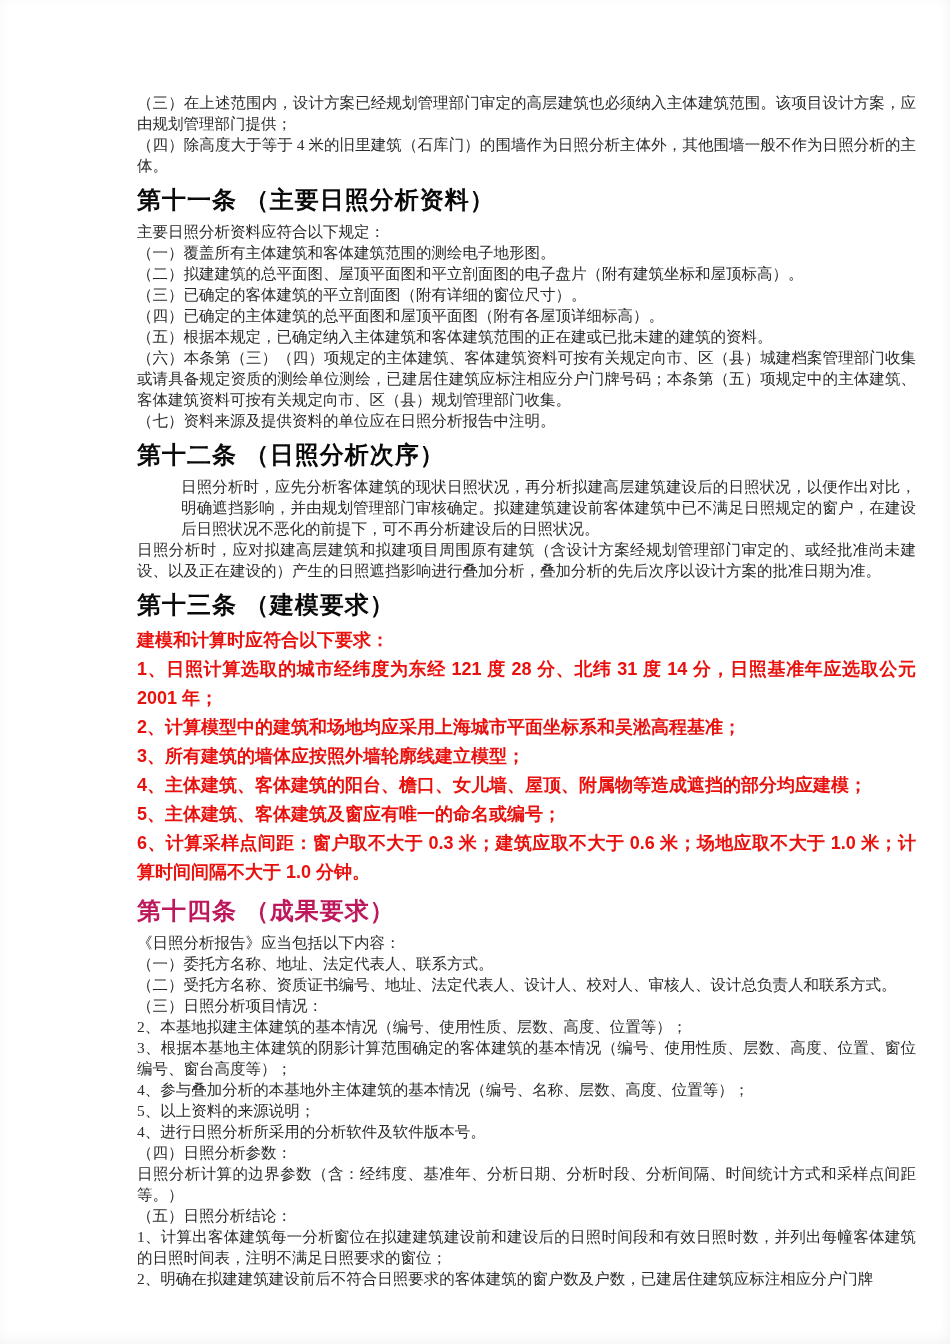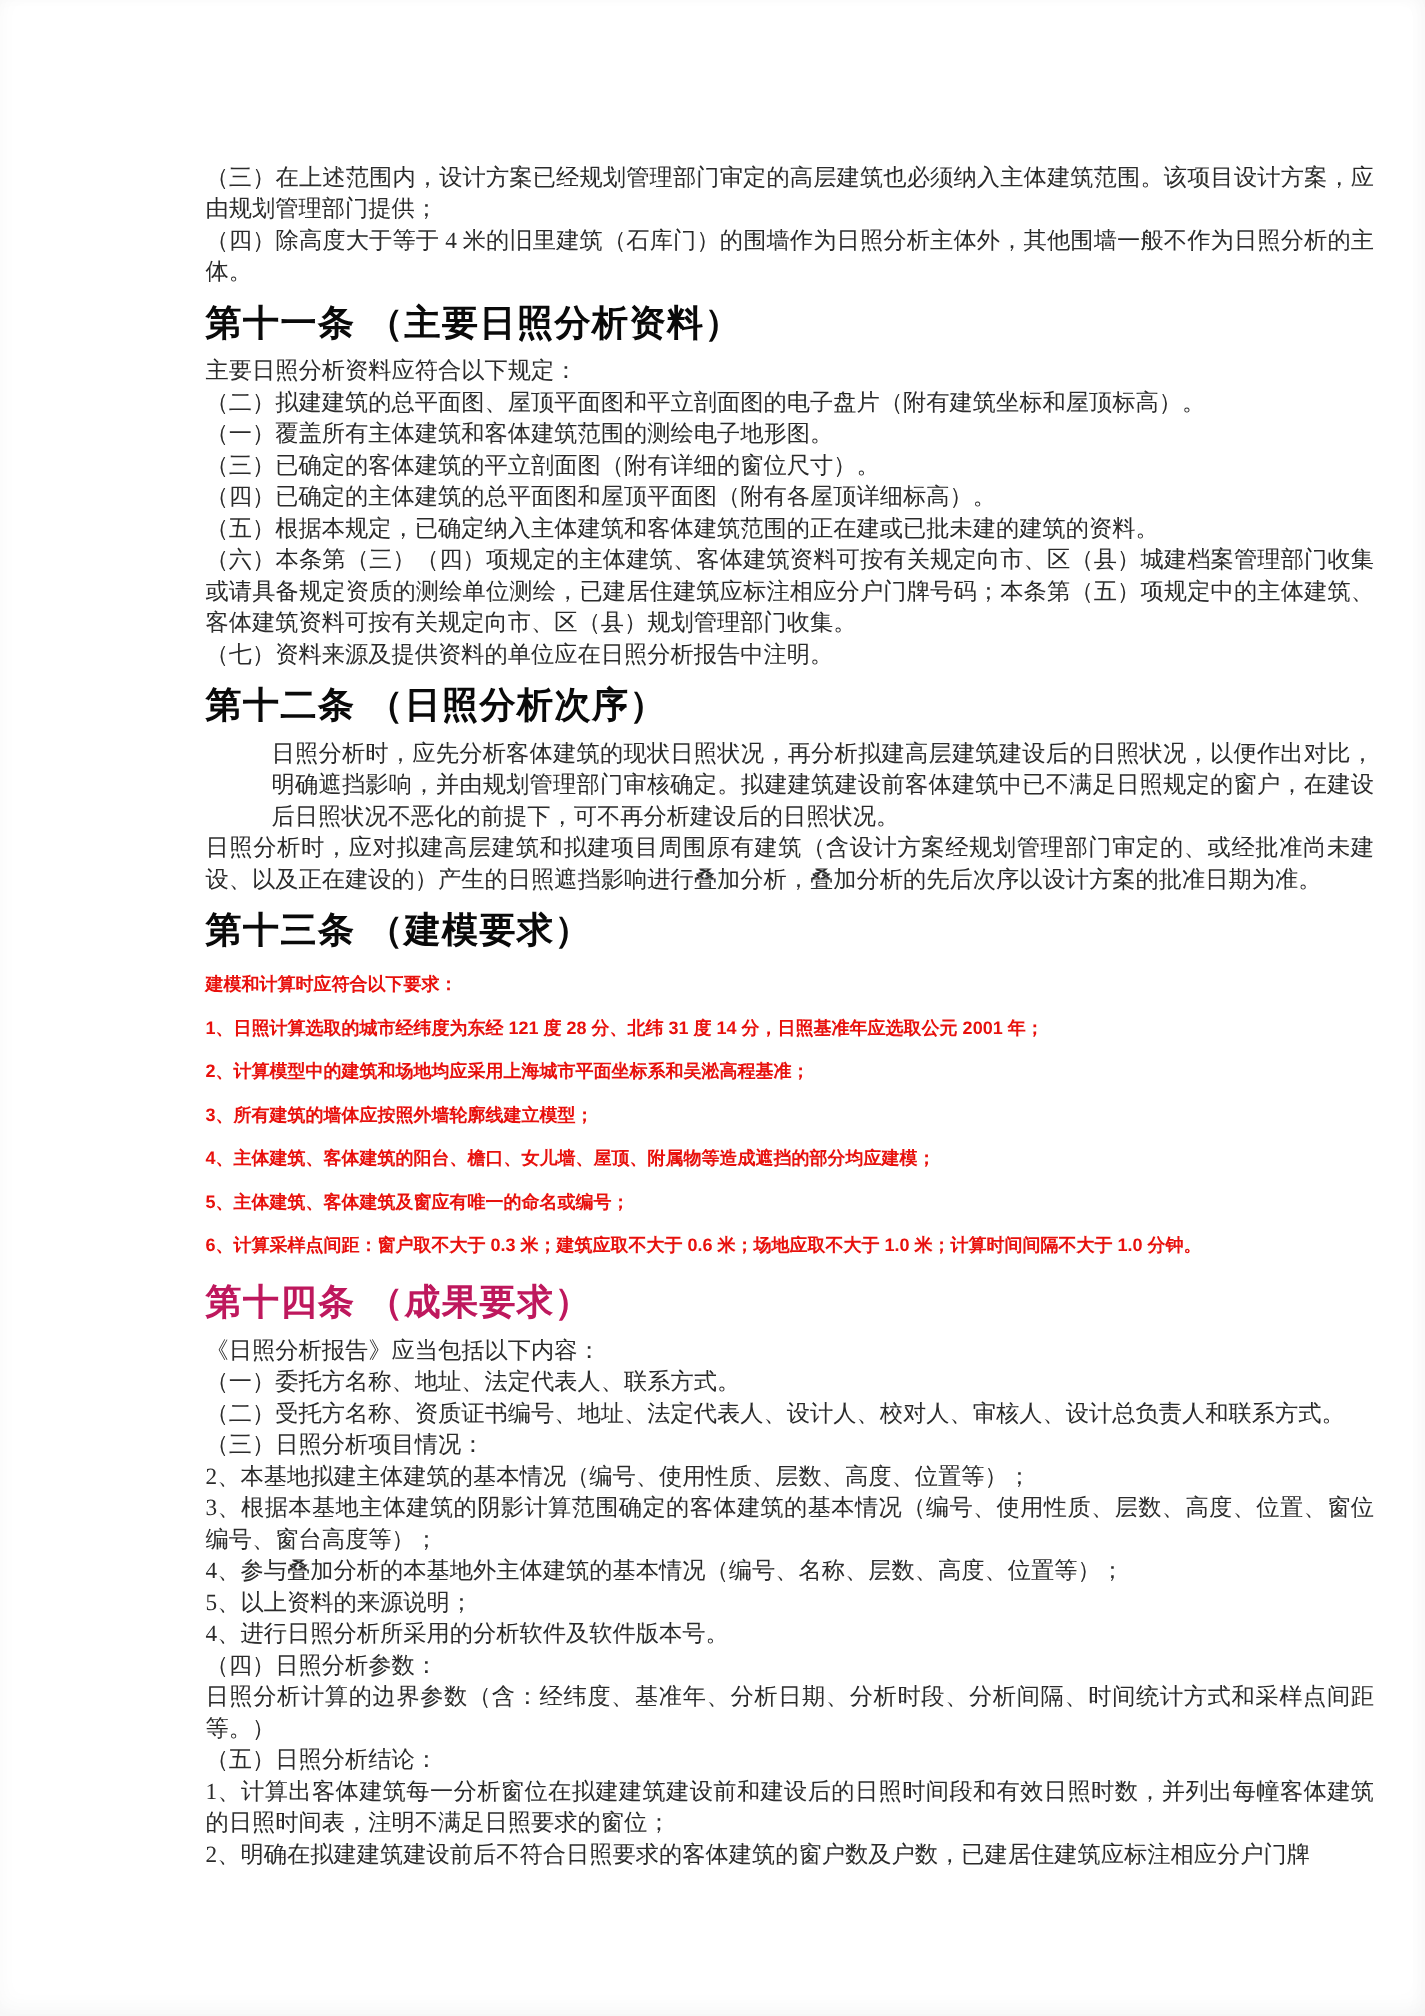--- a/index.html
+++ b/index.html
@@ -12,21 +12,21 @@
     width: 950px;
     height: 1344px;
     background: #ffffff;
     overflow: hidden;
     font-family: "Liberation Serif", "DejaVu Serif", serif;
     box-shadow: inset 0 -6px 14px rgba(0,0,0,0.03), inset -4px 0 10px rgba(0,0,0,0.02);
   }
   .content {
     position: absolute;
     left: 137px;
-    top: 108px;
+    top: 92px;
     width: 779px;
   }
   .para {
     margin: 0;
     font-size: 15.5px;
     line-height: 21px;
     color: #2b2b2b;
     text-align: justify;
     font-family: "Liberation Serif", "DejaVu Serif", serif;
   }
@@ -34,38 +34,38 @@
     margin: 7px 0 5px 0;
     font-size: 24px;
     line-height: 33px;
     font-weight: bold;
     color: #0a0a0a;
     letter-spacing: 1px;
     font-family: "Liberation Sans", "DejaVu Sans", sans-serif;
   }
   .red-item {
     margin: 0;
-    font-size: 12px;
+    font-size: 18px;
     line-height: 29px;
     font-weight: bold;
     text-align: justify;
     font-family: "Liberation Sans", "DejaVu Sans", sans-serif;
   }
 </style>
 </head>
 <body>
 
 <div class="page">
   <div class="content">
     <p class="para" style="color: rgb(43, 43, 43);">（三）在上述范围内，设计方案已经规划管理部门审定的高层建筑也必须纳入主体建筑范围。该项目设计方案，应由规划管理部门提供；</p>
     <p class="para" style="color: rgb(43, 43, 43);">（四）除高度大于等于 4 米的旧里建筑（石库门）的围墙作为日照分析主体外，其他围墙一般不作为日照分析的主体。</p>
     <h2 class="h-article" style="color: rgb(10, 10, 10);">第十一条 （主要日照分析资料）</h2>
     <p class="para" style="color: rgb(43, 43, 43);">主要日照分析资料应符合以下规定：</p>
+    <p class="para" style="color: rgb(43, 43, 43);">（一）覆盖所有主体建筑和客体建筑范围的测绘电子地形图。</p>
     <p class="para" style="color: rgb(43, 43, 43);">（二）拟建建筑的总平面图、屋顶平面图和平立剖面图的电子盘片（附有建筑坐标和屋顶标高）。</p>
-    <p class="para" style="color: rgb(43, 43, 43);">（一）覆盖所有主体建筑和客体建筑范围的测绘电子地形图。</p>
     <p class="para" style="color: rgb(43, 43, 43);">（三）已确定的客体建筑的平立剖面图（附有详细的窗位尺寸）。</p>
     <p class="para" style="color: rgb(43, 43, 43);">（四）已确定的主体建筑的总平面图和屋顶平面图（附有各屋顶详细标高）。</p>
     <p class="para" style="color: rgb(43, 43, 43);">（五）根据本规定，已确定纳入主体建筑和客体建筑范围的正在建或已批未建的建筑的资料。</p>
     <p class="para" style="color: rgb(43, 43, 43);">（六）本条第（三）（四）项规定的主体建筑、客体建筑资料可按有关规定向市、区（县）城建档案管理部门收集或请具备规定资质的测绘单位测绘，已建居住建筑应标注相应分户门牌号码；本条第（五）项规定中的主体建筑、客体建筑资料可按有关规定向市、区（县）规划管理部门收集。</p>
     <p class="para" style="color: rgb(43, 43, 43);">（七）资料来源及提供资料的单位应在日照分析报告中注明。</p>
     <h2 class="h-article" style="color: rgb(10, 10, 10);">第十二条 （日照分析次序）</h2>
     <p class="para" style="color: rgb(43, 43, 43); margin-left: 44px;">日照分析时，应先分析客体建筑的现状日照状况，再分析拟建高层建筑建设后的日照状况，以便作出对比，明确遮挡影响，并由规划管理部门审核确定。拟建建筑建设前客体建筑中已不满足日照规定的窗户，在建设后日照状况不恶化的前提下，可不再分析建设后的日照状况。</p>
     <p class="para" style="color: rgb(43, 43, 43);">日照分析时，应对拟建高层建筑和拟建项目周围原有建筑（含设计方案经规划管理部门审定的、或经批准尚未建设、以及正在建设的）产生的日照遮挡影响进行叠加分析，叠加分析的先后次序以设计方案的批准日期为准。</p>
     <h2 class="h-article" style="color: rgb(10, 10, 10);">第十三条 （建模要求）</h2>
     <p class="red-item" style="color: rgb(232, 17, 13);">建模和计算时应符合以下要求：</p>

